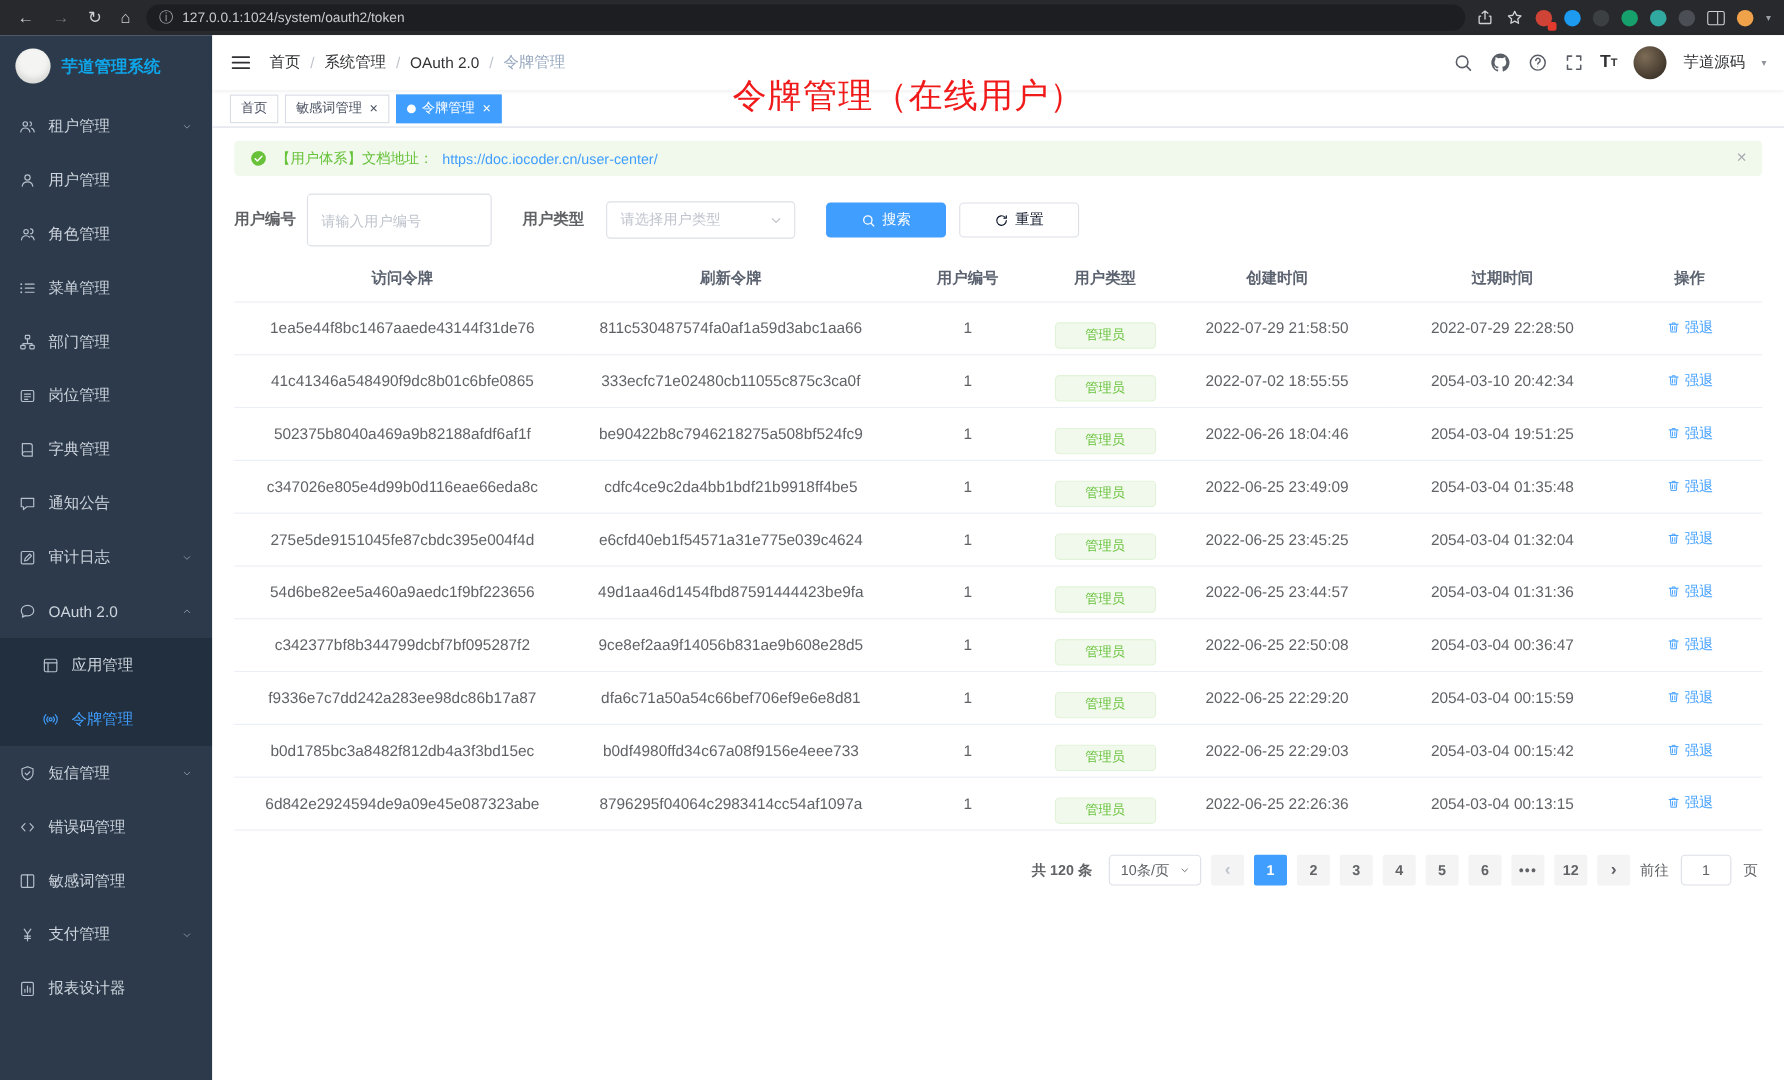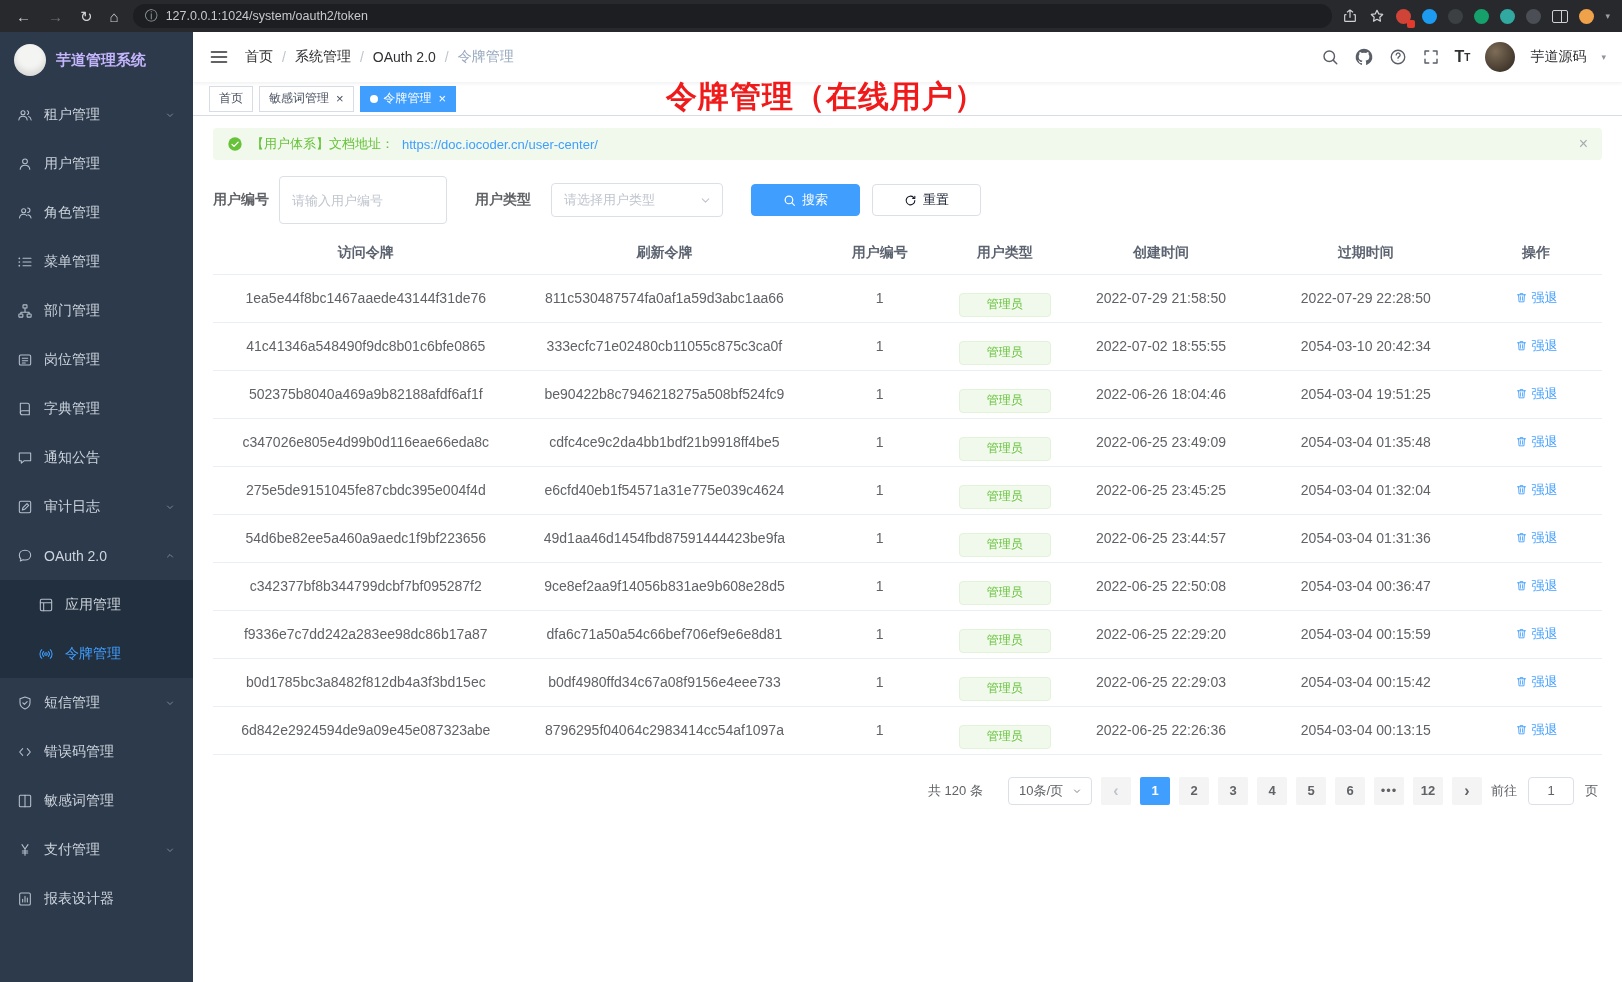--- a/index.html
+++ b/index.html
@@ -20,21 +20,21 @@
 .ext-badge{position:absolute;right:-4px;bottom:-4px;width:8px;height:8px;background:#e23b2e;border-radius:2px;}
 .panel-ic{width:16px;height:13px;border:1.6px solid #cfd1d4;border-radius:2px;position:relative;cursor:pointer;}
 .panel-ic:after{content:"";position:absolute;top:0;right:0;bottom:0;width:5px;border-left:1.6px solid #cfd1d4;}
 .caret-b{font-size:9px;color:#9aa0a6;cursor:pointer;}
 
 
 .app{display:flex;height:950px;}
 .sidebar{width:193px;background:#2c3a4b;flex-shrink:0;display:flex;flex-direction:column;overflow:hidden;}
 .logo{height:56px;display:flex;align-items:center;gap:10px;padding:0 14px;cursor:pointer;}
 .logo-avatar{width:32px;height:32px;border-radius:50%;background:#f4f4f2;flex-shrink:0;box-shadow:inset 0 -4px 6px rgba(0,0,0,.12);}
-.logo-title{color:#c4b5fd;font-weight:700;font-size:15px;white-space:nowrap;}
+.logo-title{color:#0ea5e9;font-weight:700;font-size:15px;white-space:nowrap;}
 .menu{flex:1;padding-top:2px;}
 .menu-item{height:49px;display:flex;align-items:center;gap:11px;padding:0 17px;color:#cdd4dd;font-size:14px;cursor:pointer;white-space:nowrap;}
 .menu-item .mi-icon{display:flex;color:#b6c0cc;flex-shrink:0;}
 .menu-item .mi-chevron{margin-left:auto;color:#8d99a8;display:flex;}
 .menu-item.sub{padding-left:38px;background:#222f3e;}
 .menu-item.active{color:#409eff;}
 .menu-item.active .mi-icon{color:#409eff;}
 
 .main{flex:1;display:flex;flex-direction:column;min-width:0;background:#fff;}
 
@@ -78,30 +78,30 @@
 .btn-primary{background:#409eff;color:#fff;border-color:#409eff;margin-right:12px;}
 .btn-plain{background:#fff;color:#0f172a;border-color:#dcdfe6;}
 
 .tbl{width:100%;border-collapse:collapse;table-layout:fixed;margin-top:6px;}
 .tbl th{height:42px;font-size:14px;color:#5c6370;font-weight:700;text-align:center;border-bottom:1px solid #ebeef5;white-space:nowrap;}
 .tbl td{height:48px;font-size:14px;color:#606266;text-align:center;border-bottom:1px solid #ebeef5;white-space:nowrap;overflow:hidden;}
 .badge{display:inline-block;padding:3px 27px;font-size:12px;color:#67c23a;background:#f0f9eb;border:1px solid #e1f3d8;border-radius:4px;line-height:1.3;margin-top:14px;}
 .op{color:#409eff;font-size:13px;display:inline-flex;align-items:center;gap:4px;cursor:pointer;}
 
 .pager{display:flex;align-items:center;justify-content:flex-end;gap:9px;margin:22px 4px 0;font-size:13px;color:#606266;}
-.pg-total{margin-right:16px;}
+.pg-total{margin-right:6px;font-weight:bold;}
 .pg-size{height:28px;border:1px solid #dcdfe6;border-radius:4px;display:inline-flex;align-items:center;gap:8px;padding:0 8px 0 10px;color:#606266;cursor:pointer;text-align:right;}
 .pg-btn{min-width:30px;height:28px;border:none;background:#f4f4f5;border-radius:2px;color:#606266;font-size:13px;font-weight:700;cursor:pointer;display:inline-flex;align-items:center;justify-content:center;font-family:inherit;}
 .pg-btn.active{background:#409eff;color:#fff;}
 .pg-btn.dots{letter-spacing:1px;font-weight:400;color:#606266;}
 .pg-prev{color:#c0c4cc;font-size:16px;}
 .pg-next{font-size:16px;}
 .pg-input{width:46px;height:28px;border:1px solid #dcdfe6;border-radius:4px;text-align:center;font-size:13px;color:#606266;outline:none;margin:0 2px;font-family:inherit;}
 
-.annotation{position:absolute;left:666px;top:76px;font-size:31px;font-weight:700;color:#f01a1a;z-index:50;white-space:nowrap;letter-spacing:1px;}
+.annotation{position:absolute;left:666px;top:66px;font-size:31px;font-weight:400;color:#f01a1a;z-index:50;white-space:nowrap;letter-spacing:1px;}
 </style>
 </head>
 <body>
 
 <div class="page">
 
   <div class="browser-bar">
     <div class="nav-group">
       <span class="nav-ic">←</span>
       <span class="nav-ic dim">→</span>

